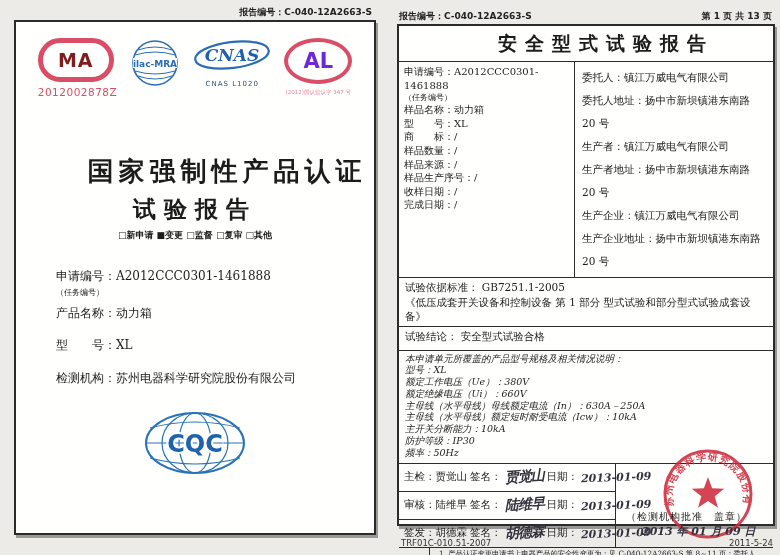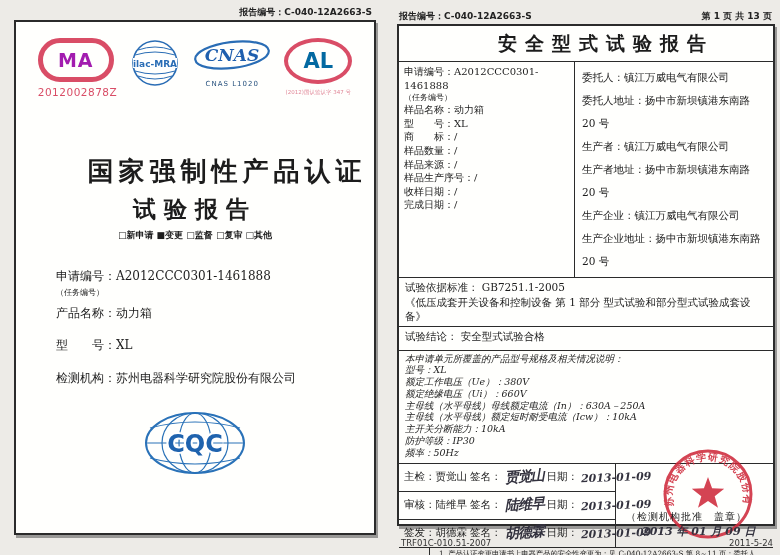--- a/index.html
+++ b/index.html
@@ -21,27 +21,27 @@
   #r-page-no { right:8px; top:10px;padding-left:20px; }
   .ftr { position:absolute; font-family:"DejaVu Sans","Liberation Sans",sans-serif; font-size:8.5px; color:#333; }
   #f-left { left:401px; top:538px; }
   #f-right { right:7px; top:538px; }
 
   
   .logos { position:absolute; top:16px; left:0; right:0; display:flex; justify-content:center; align-items:flex-start; gap:13px; }
   .logo-block { text-align:center; }
   .cma-shape { width:66px; height:34px; border:5px solid #d94d66; border-radius:22px;
     display:flex; align-items:center; justify-content:center;
-    color:#a21caf; font-weight:bold; font-size:19px; letter-spacing:1px;
+    color:#7f1d1d; font-weight:bold; font-size:19px; letter-spacing:1px;
     font-family:"DejaVu Sans","Liberation Sans",sans-serif; }
   .cma-num { color:#d94d66; font-size:10.5px; margin-top:4px; letter-spacing:.5px;
     font-family:"DejaVu Sans","Liberation Sans",sans-serif; }
   .al-shape { width:60px; height:38px; border:4px solid #d94d66; border-radius:50%;
     display:flex; align-items:center; justify-content:center;
-    color:#0369a1; font-weight:bold; font-size:21px;
+    color:#6d28d9; font-weight:bold; font-size:21px;
     font-family:"DejaVu Sans","Liberation Sans",sans-serif; }
   .al-sub { color:#e08798; font-size:5.5px; margin-top:5px; white-space:nowrap;
     font-family:"DejaVu Sans","Liberation Sans",sans-serif; }
   .cnas-sub { color:#28527e; font-size:7px; margin-top:2px; letter-spacing:1px;
     font-family:"DejaVu Sans","Liberation Sans",sans-serif;text-align:center; }
   .l-title1 { position:absolute; top:132px; width:100%; text-align:center;
     font-size:26px; font-weight:600; letter-spacing:5px;padding-left:32px; }
   .l-title2 { position:absolute; top:172px; width:100%; text-align:center;
     font-size:23px; font-weight:600; letter-spacing:8px; }
   .l-check { position:absolute; top:207px; width:100%; text-align:center; font-size:9px; font-weight:bold; }

